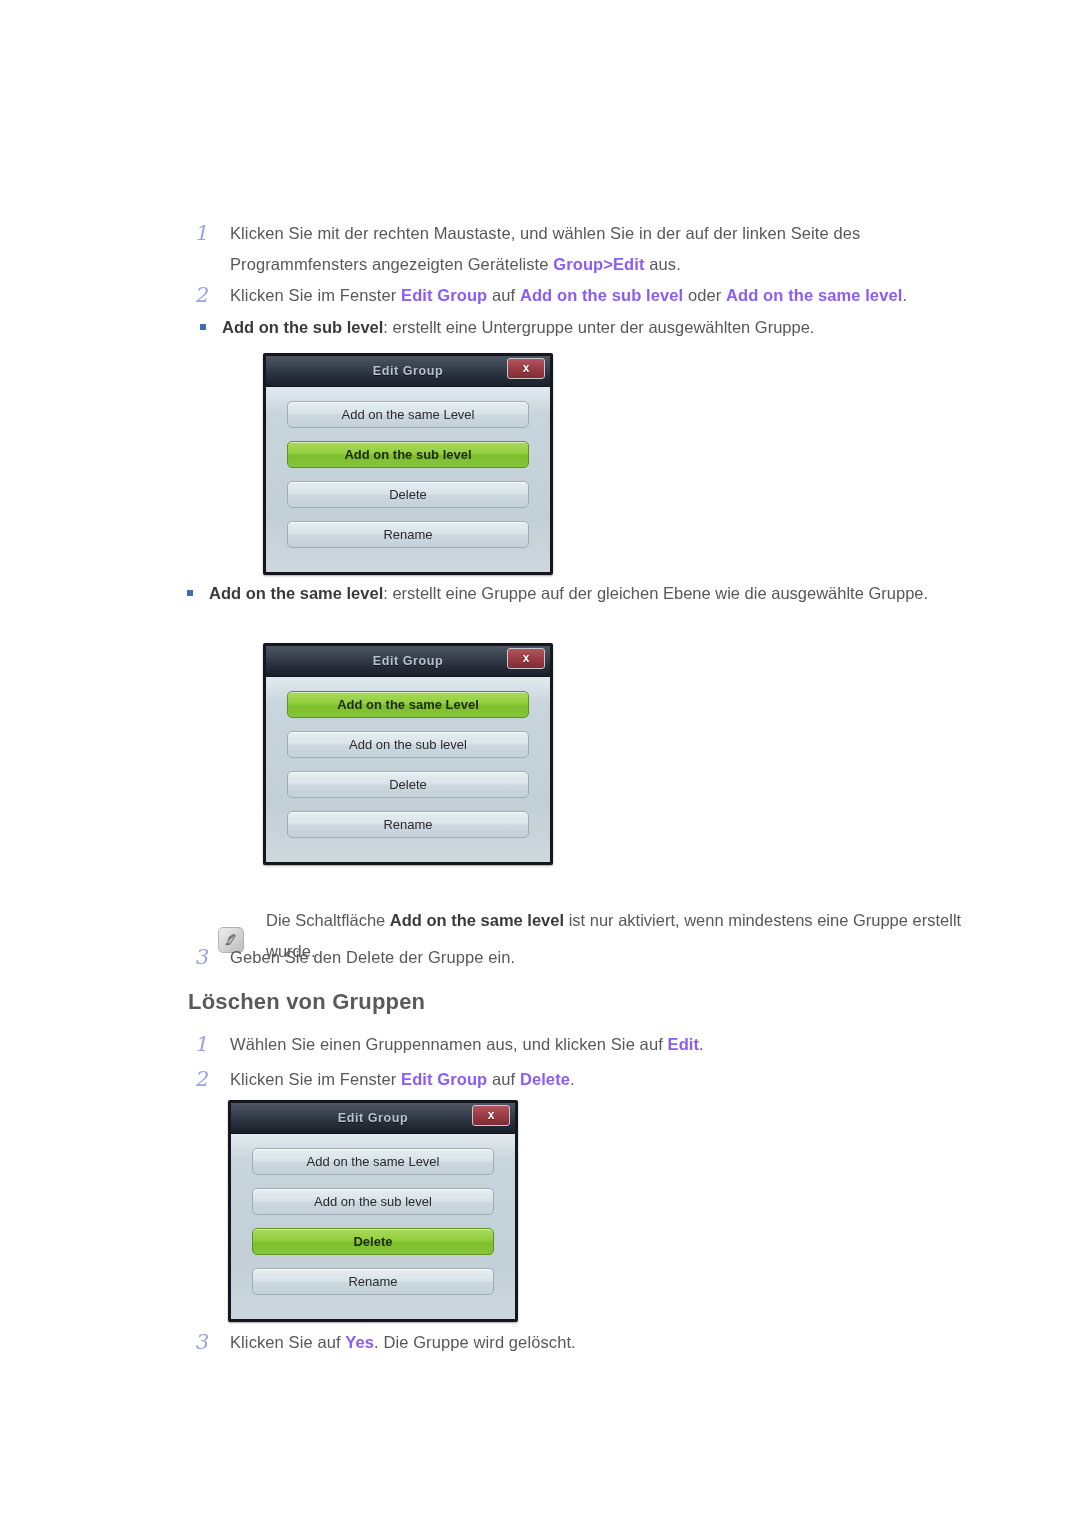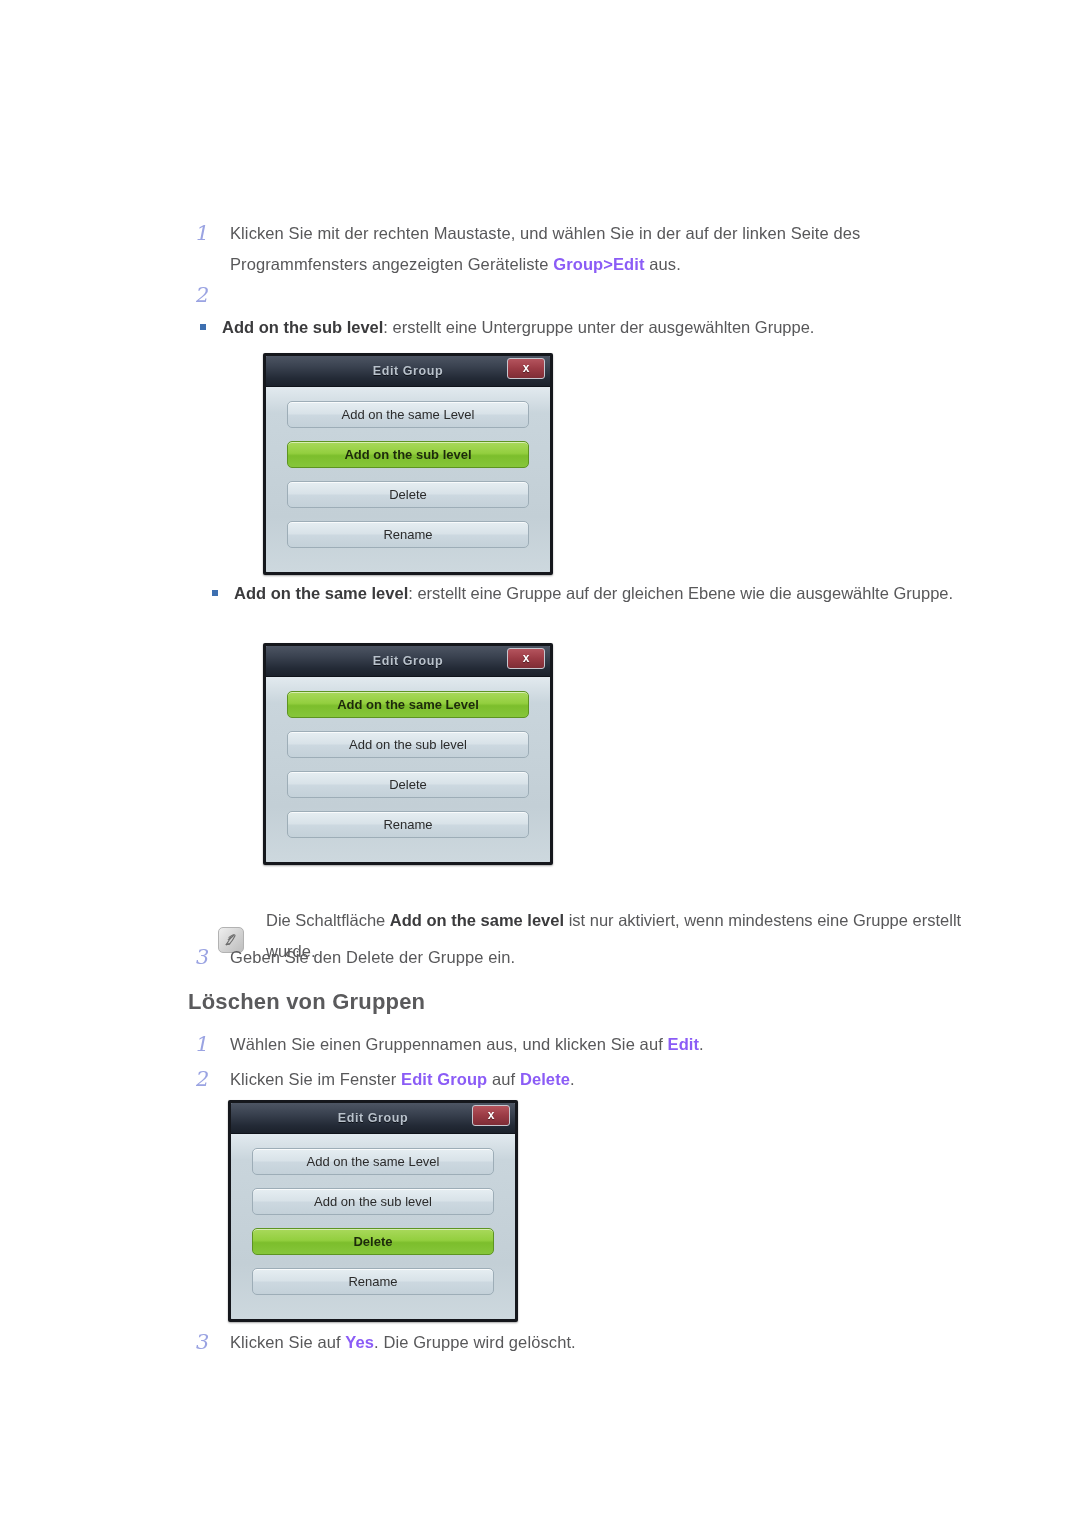--- a/index.html
+++ b/index.html
@@ -190,20 +190,21 @@
 
 <div class="page">
 
   <div class="step" style="left:188px; top:218px; width:720px;">
     <div class="step-num">1</div>
     <div class="step-body">Klicken Sie mit der rechten Maustaste, und wählen Sie in der auf der linken Seite des Programmfensters angezeigten Geräteliste <b>Group&gt;Edit</b> aus.</div>
   </div>
 
   <div class="step" style="left:188px; top:280px; width:830px;">
     <div class="step-num">2</div>
+    <div class="step-body">Klicken Sie im Fenster <b>Edit Group</b> auf <b>Add on the sub level</b> oder <b>Add on the same level</b>.</div>
   </div>
 
   <div class="bullet-row" style="left:188px; top:312px; width:830px;">
     <div class="bullet-dot">
         <i></i>
       </div>
     <div class="bullet-text"><b>Add on the sub level</b>: erstellt eine Untergruppe unter der ausgewählten Gruppe.</div>
   </div>
 
   <div class="dlg" style="left:263px; top:353px; width:290px;">
@@ -214,21 +215,21 @@
       </div>
       <div class="dlg-body">
         <div class="dlg-btn">Add on the same Level</div>
         <div class="dlg-btn on">Add on the sub level</div>
         <div class="dlg-btn">Delete</div>
         <div class="dlg-btn">Rename</div>
       </div>
     </div>
   </div>
 
-  <div class="bullet-row" style="left:200px; top:578px; width:800px;">
+  <div class="bullet-row" style="left:175px; top:578px; width:800px;">
     <div class="bullet-dot">
         <i></i>
       </div>
     <div class="bullet-text"><b>Add on the same level</b>: erstellt eine Gruppe auf der gleichen Ebene wie die ausgewählte Gruppe.</div>
   </div>
 
   <div class="dlg" style="left:263px; top:643px; width:290px;">
     <div class="dlg-inner">
       <div class="dlg-title">
         <div class="t">Edit Group</div>

